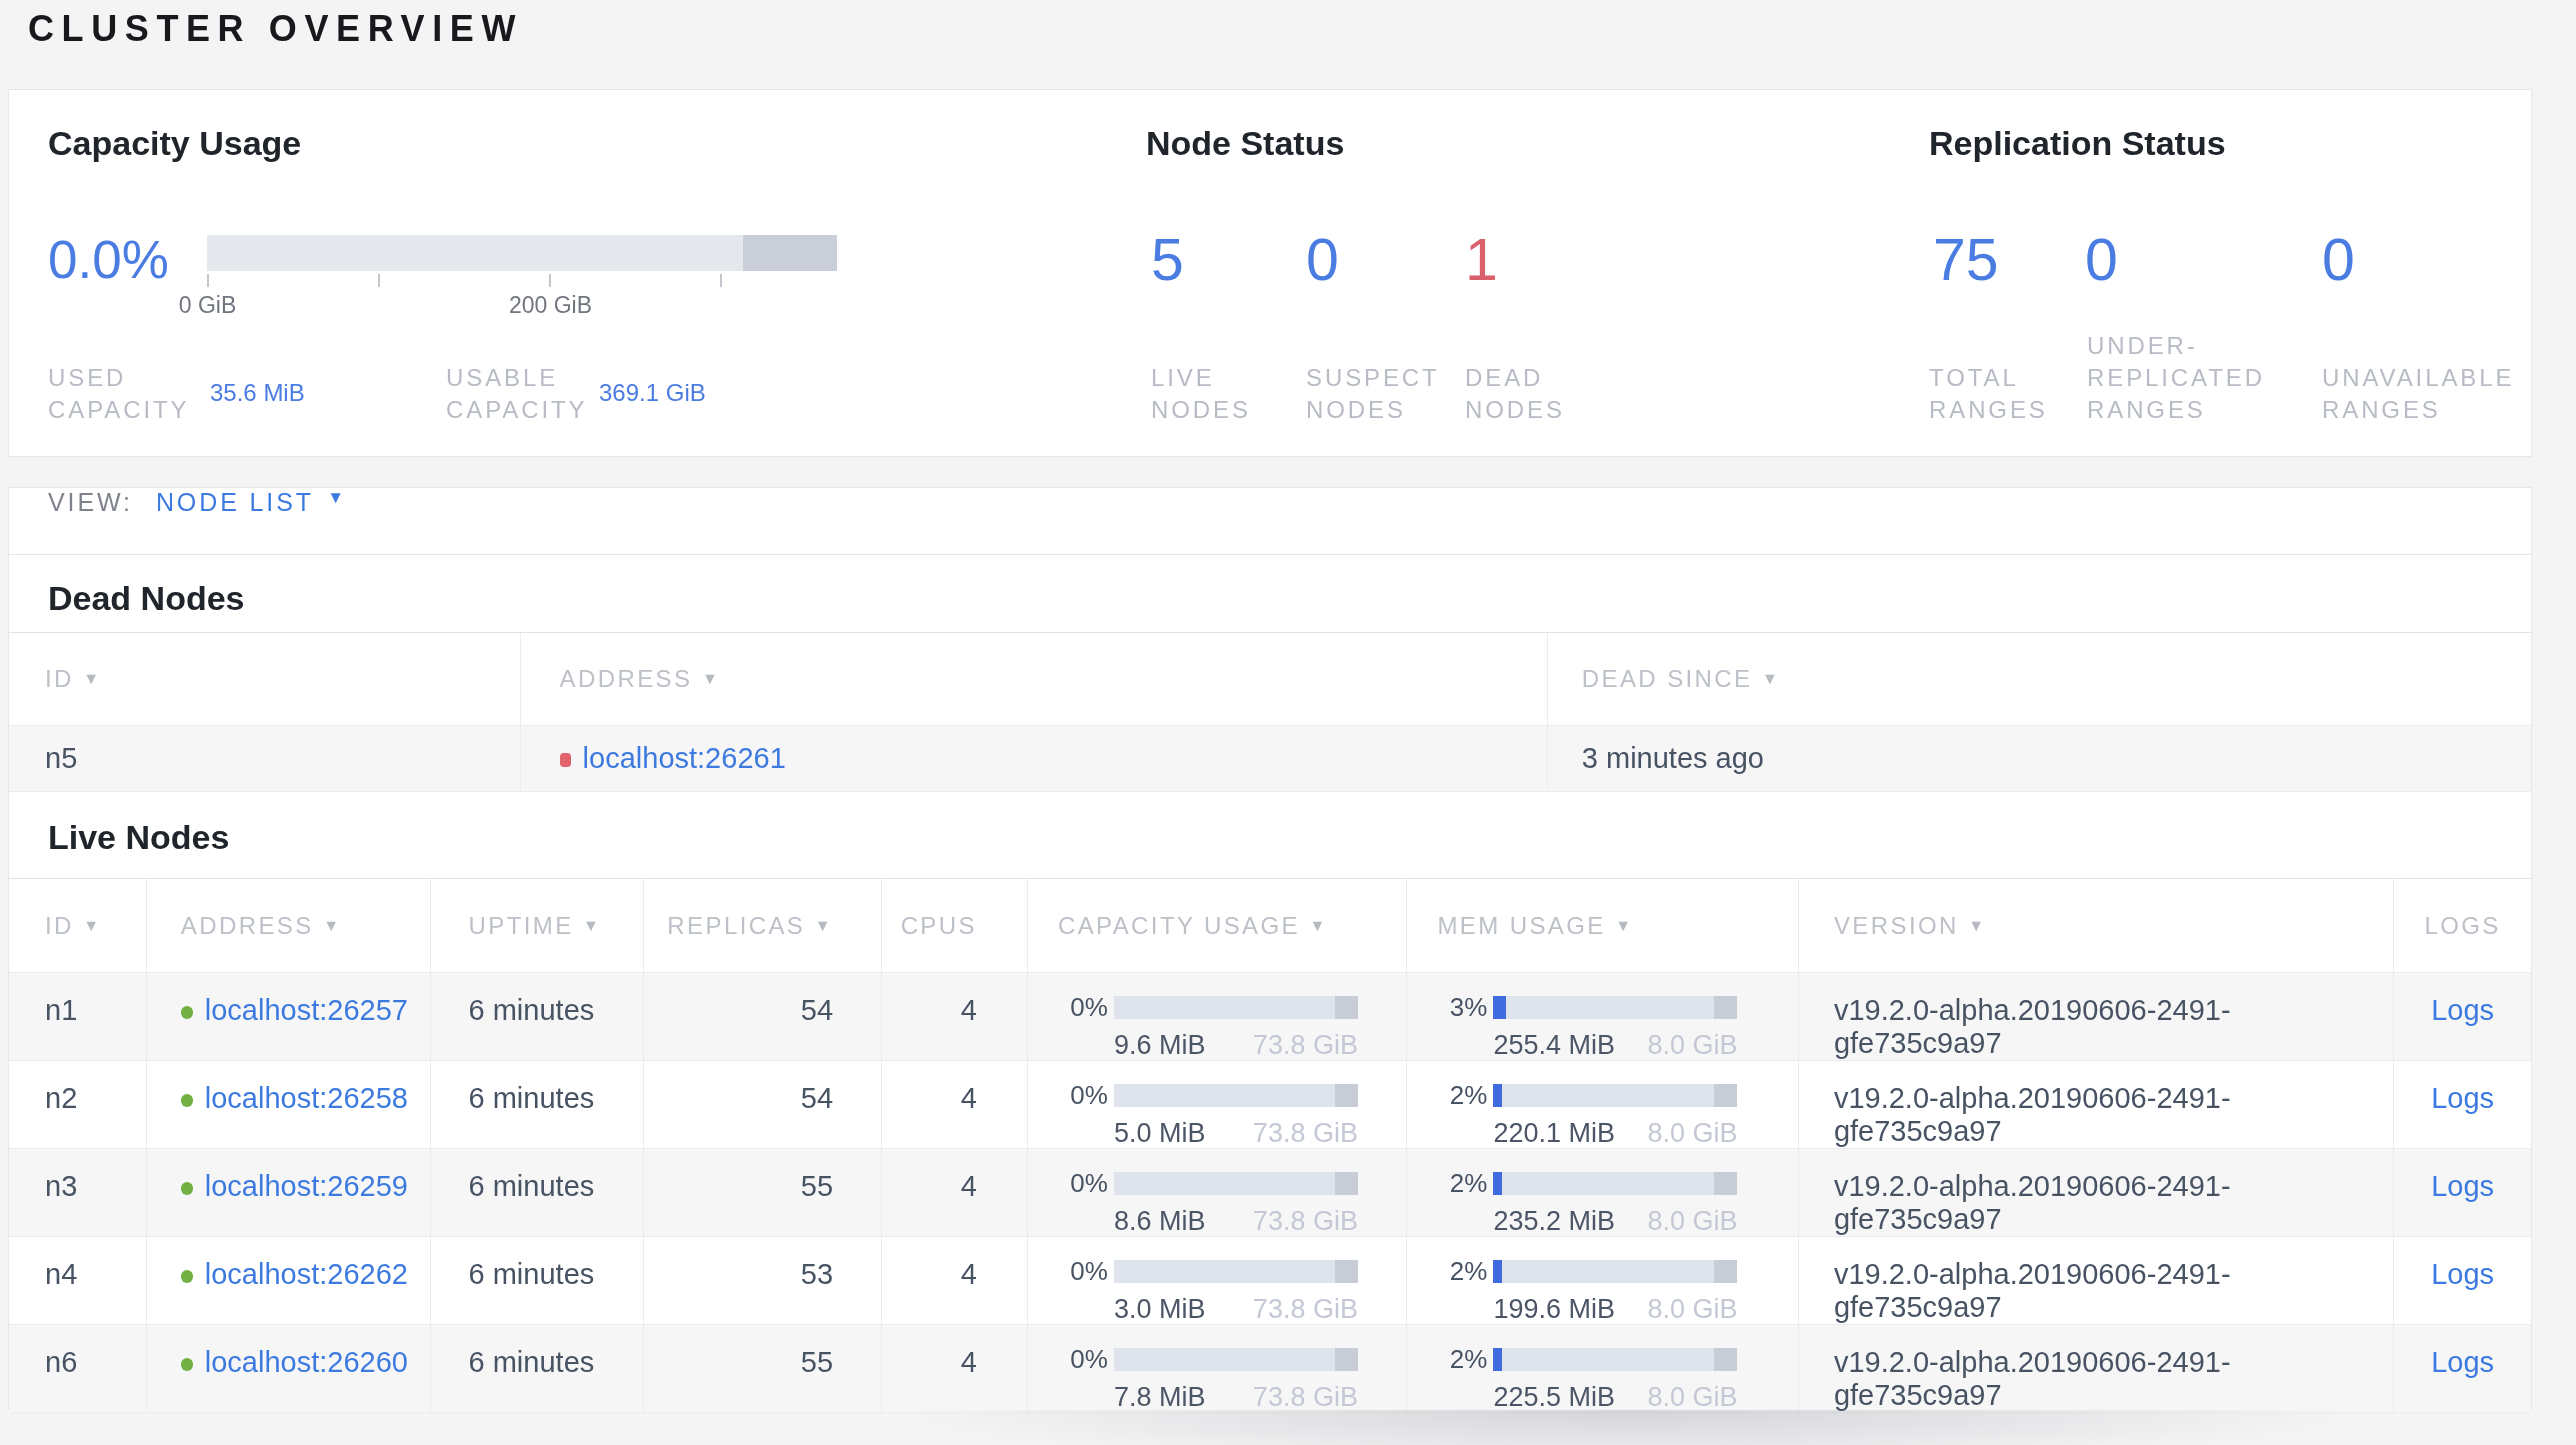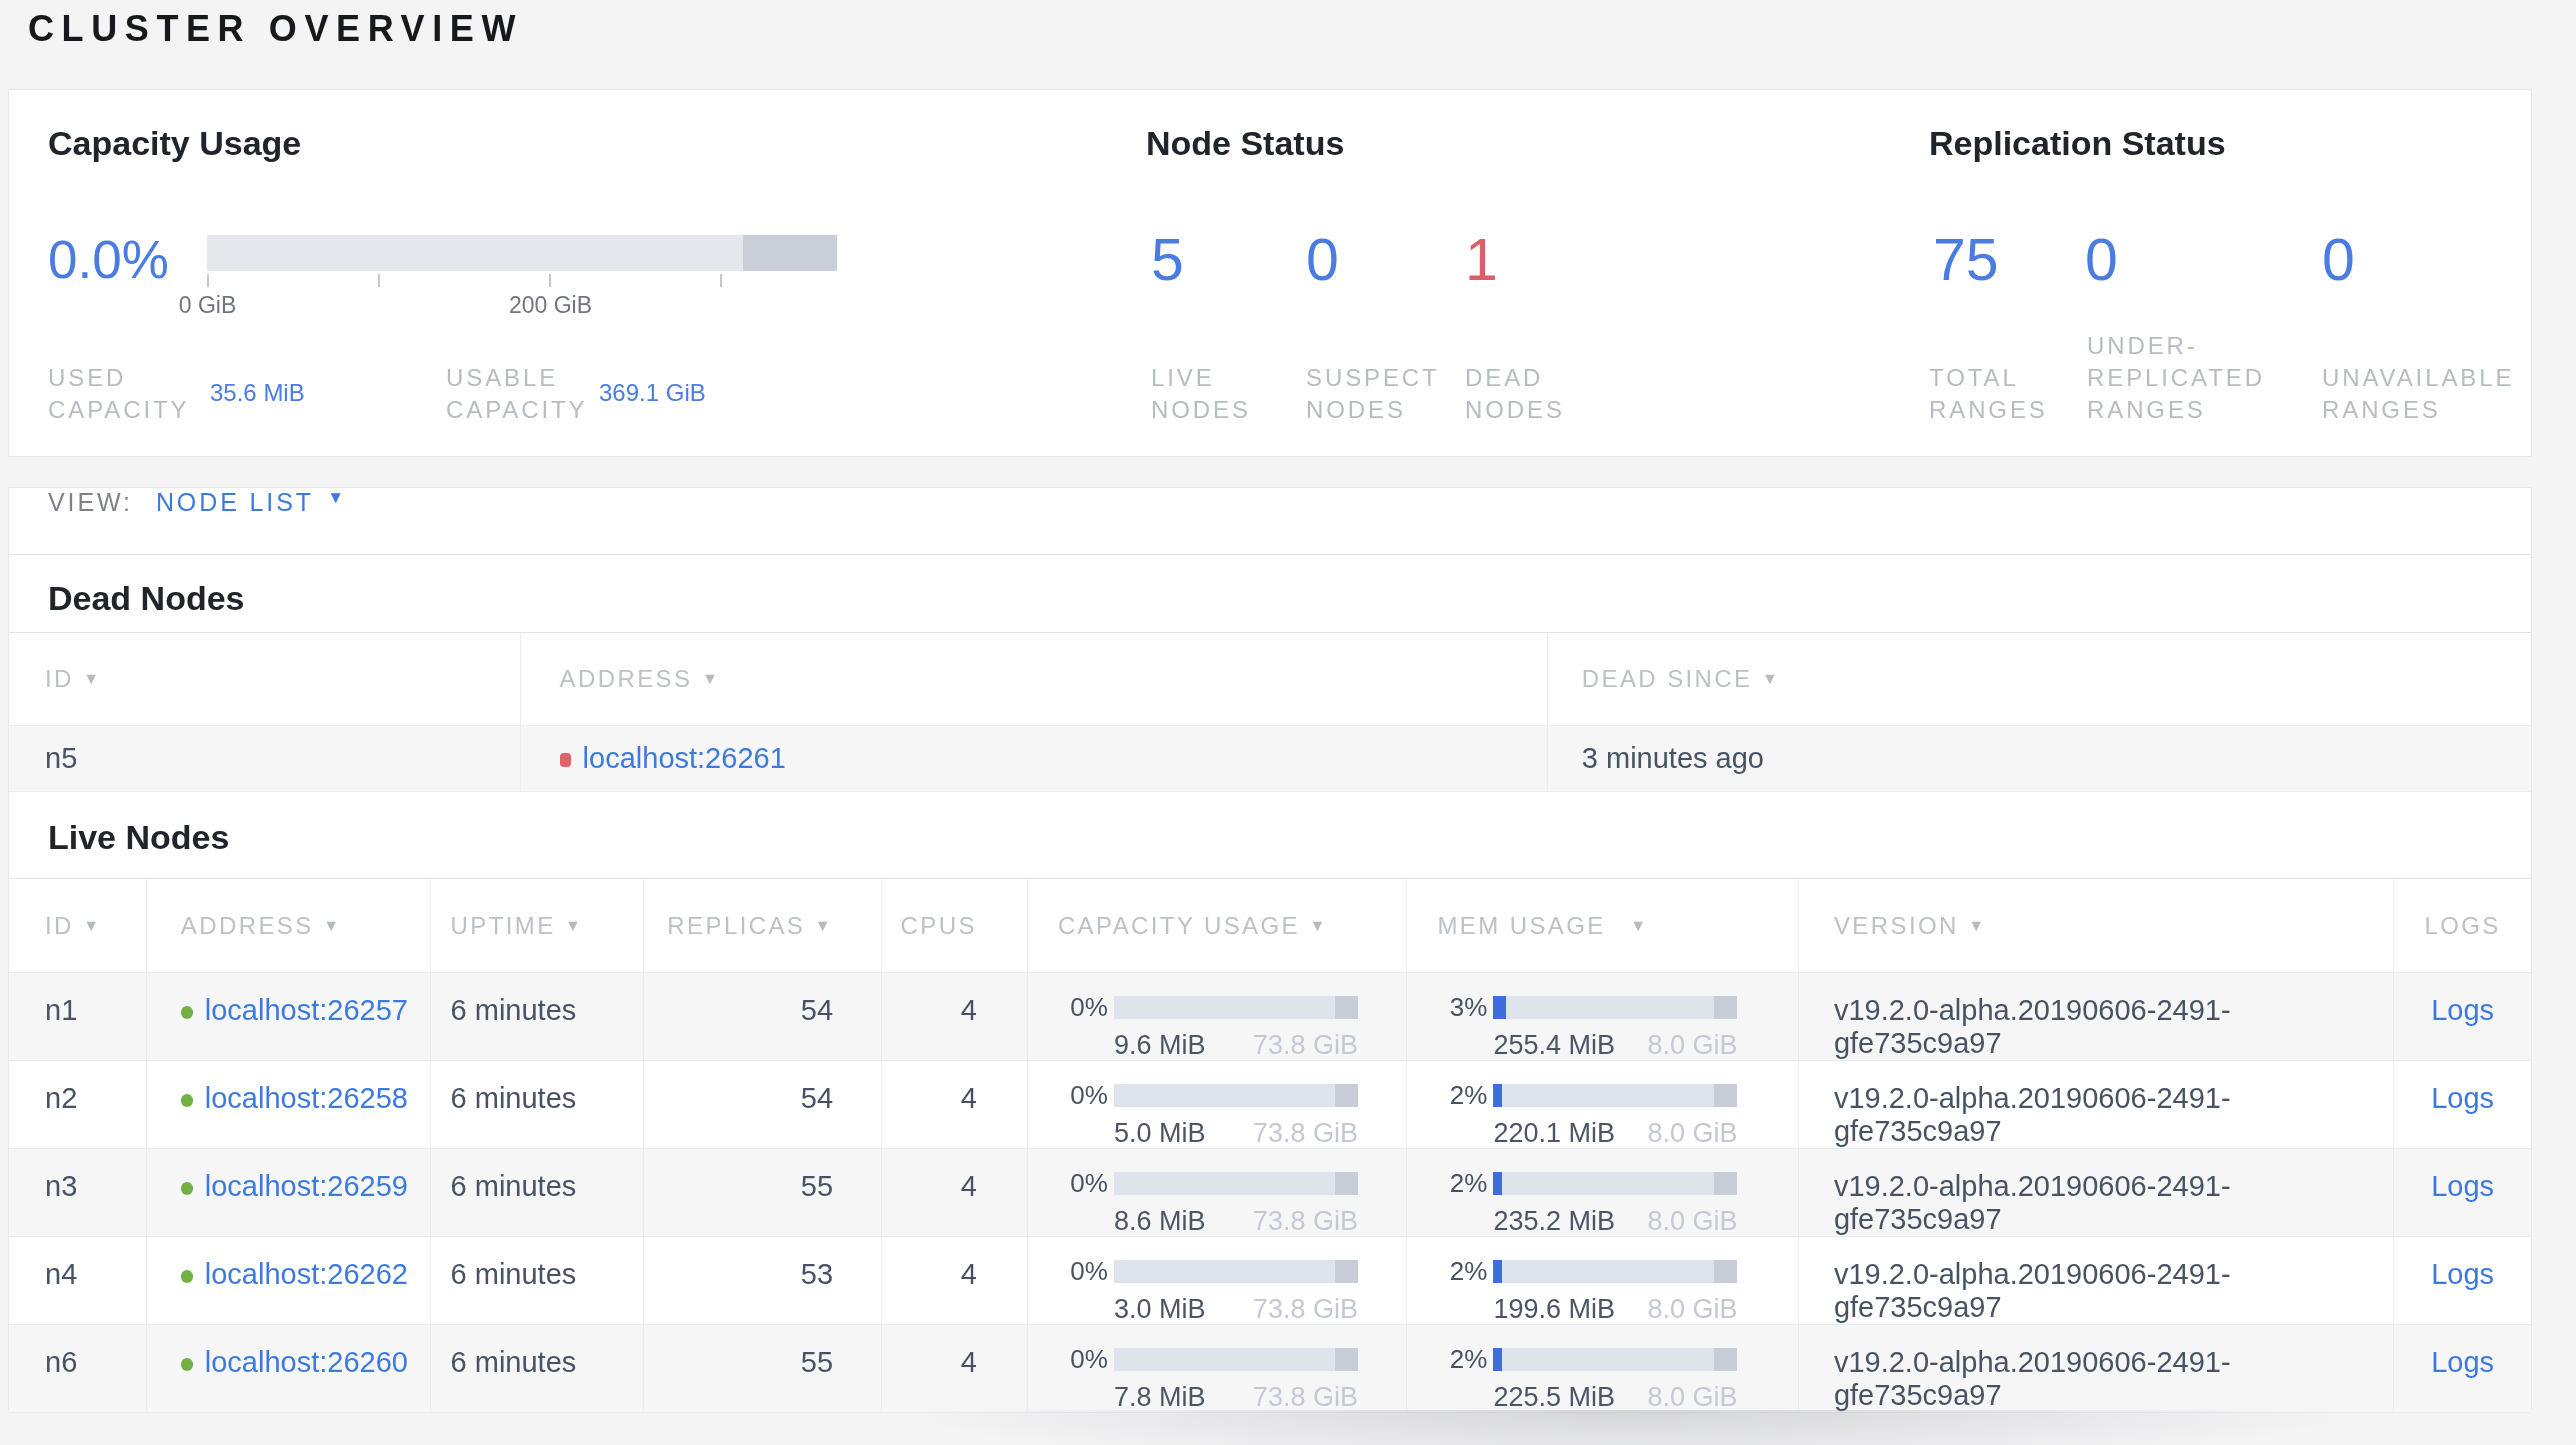--- a/index.html
+++ b/index.html
@@ -69,25 +69,25 @@
   .th.num { justify-content:flex-end; }
 
   
   .d-id   { width:512px;  padding-left:36px; }
   .d-addr { width:1028px; padding-left:39px; }
   .d-since{ width:984px; padding-left:34px; }
 
   
   .c-id   { width:138px; padding-left:36px; }
   .c-addr { width:284px; padding-left:34px; }
-  .c-up   { width:214px; padding-left:20px; }
+  .c-up   { width:214px; padding-left:38px; }
   .c-rep  { width:238px; padding-right:48px; }
   .c-cpu  { width:146px; padding-right:50px; }
   .c-cap  { width:380px; }
-  .c-mem  { width:392px;gap:15px; }
+  .c-mem  { width:392px; }
   .c-ver  { width:596px; padding-left:35px; }
   .c-logs { width:137px; text-align:center; }
   .th.c-logs { justify-content:center; }
   .th.c-cap, .th.c-mem { padding-left:30px; }
 
   .dot { display:inline-block; width:12.4px; height:12.4px; border-radius:50%; margin-right:11.5px; vertical-align:middle; }
   .dot.green { background:#72b043; }
   .dot.red   { background:#e0626a; width:11.5px; height:13.4px; border-radius:3.8px; }
   .link { color:#3d7ae0; text-decoration:none; cursor:pointer; }
 

